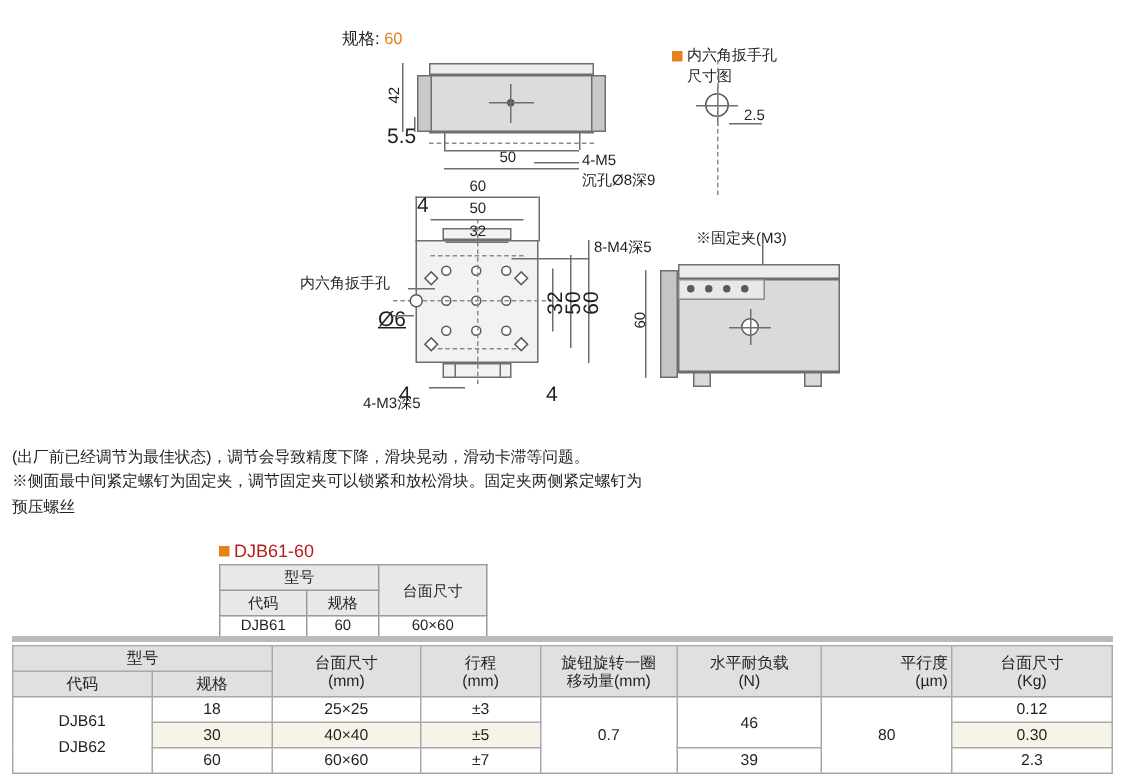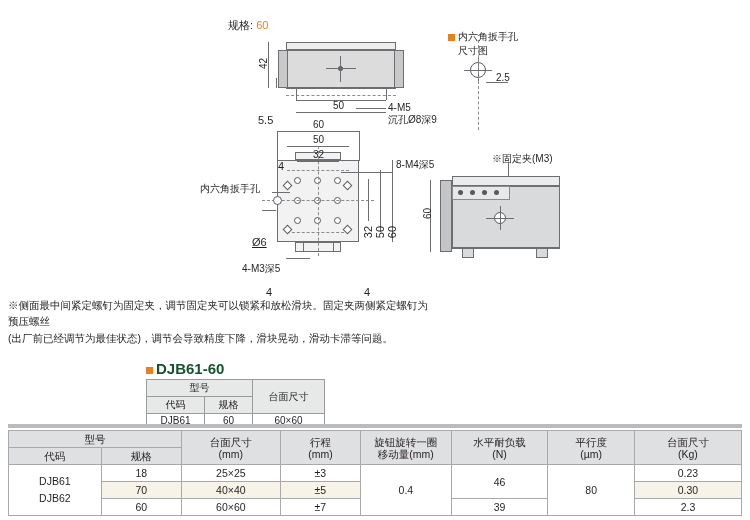--- a/index.html
+++ b/index.html
@@ -12,21 +12,21 @@
     color: #231f20;
     position: relative;
     overflow: hidden;
   }
   .page { position: relative; width: 750px; height: 520px; }
 
   
   .drawing { position: absolute; left: 0; top: 0; width: 750px; height: 350px; }
 
   .lbl { position: absolute; white-space: nowrap; font-size: 10px; color: #231f20; }
-  .lbl-s { font-size: 11px; margin-top: 32px; }
+  .lbl-s { font-size: 14px; }
   .orange { color: #e8811c; }
 
   
   .hline { position: absolute; height: 0; border-top: 1px solid #6d6e71; }
   .vline { position: absolute; width: 0; border-left: 1px solid #6d6e71; }
   .dhline { position: absolute; height: 0; border-top: 1px dashed #8a8b8d; }
   .dvline { position: absolute; width: 0; border-left: 1px dashed #8a8b8d; }
 
   
   .sideview-body {
@@ -198,21 +198,21 @@
     <div class="vline" style="left:392px; top:160px; height:82px;"></div>
     <div class="lbl lbl-s" style="left:386px; top:194px; transform:rotate(-90deg);">60</div>
 
     <div class="hline" style="left:341px; top:172px; width:52px;"></div>
     <div class="lbl" style="left:396px; top:158px;">8-M4深5</div>
     <div class="hline" style="left:286px; top:258px; width:24px;"></div>
     <div class="lbl" style="left:242px; top:262px;">4-M3深5</div>
     <div class="lbl" style="left:200px; top:182px;">内六角扳手孔</div>
     <div class="hline" style="left:272px; top:192px; width:18px;"></div>
 
-    <div class="lbl" style="left:492px; top:152px;">※固定夹(M3)</div>
+    <div class="lbl" style="left:464px; top:152px;">※固定夹(M3)</div>
     <div class="vline" style="left:508px; top:162px; height:14px;"></div>
 
     <div class="rv-top" style="left:452px; top:176px; width:108px; height:10px;"></div>
     <div class="rv-body" style="left:452px; top:186px; width:108px; height:62px;"></div>
     <div class="rv-left" style="left:440px; top:180px; width:12px; height:72px;"></div>
     <div class="rv-rail" style="left:452px; top:186px; width:58px; height:14px;"></div>
 
     <div class="dot" style="left:458px; top:190px; width:5px; height:5px;"></div>
     <div class="dot" style="left:470px; top:190px; width:5px; height:5px;"></div>
     <div class="dot" style="left:482px; top:190px; width:5px; height:5px;"></div>
@@ -223,30 +223,30 @@
     <div class="vline" style="left:500px; top:206px; height:24px;"></div>
 
     <div class="hline" style="left:452px; top:248px; width:108px;"></div>
     <div class="rv-body" style="left:462px; top:248px; width:12px; height:10px;"></div>
     <div class="rv-body" style="left:536px; top:248px; width:12px; height:10px;"></div>
 
     <div class="vline" style="left:430px; top:180px; height:72px;"></div>
     <div class="lbl" style="left:422px; top:208px; transform:rotate(-90deg);">60</div>
 
     <div class="note">
+      <div>(出厂前已经调节为最佳状态)，调节会导致精度下降，滑块晃动，滑动卡滞等问题。</div>
       <div>※侧面最中间紧定螺钉为固定夹，调节固定夹可以锁紧和放松滑块。固定夹两侧紧定螺钉为预压螺丝</div>
-      <div>(出厂前已经调节为最佳状态)，调节会导致精度下降，滑块晃动，滑动卡滞等问题。</div>
     </div>
 
   </div>
 
   <div class="orderblock">
 
     <div style="position:absolute; left:146px; top:0px;">
-      <div style="font-size:15px; font-weight:bold; color:#14532d; margin-bottom:2px;">
+      <div style="font-size:12px; font-weight:normal; color:#b91c1c; margin-bottom:2px;">
         <span class="sq-orange"></span><span>DJB61-60</span>
       </div>
       <table class="tbl">
         <tbody>
             <tr>
           <td class="hdr" colspan="2">型号</td>
           <td class="hdr" rowspan="2" style="width:72px;">台面尺寸</td>
         </tr>
         <tr>
           <td class="hdr" style="width:58px;">代码</td>
@@ -277,21 +277,21 @@
             <div>(mm)</div>
           </th>
           <th rowspan="2" style="width:88px;">
             <div>旋钮旋转一圈</div>
             <div>移动量(mm)</div>
           </th>
           <th rowspan="2" style="width:94px;">
             <div>水平耐负载</div>
             <div>(N)</div>
           </th>
-          <th rowspan="2" style="width:84px;">
+          <th rowspan="2" style="width:84px;text-align:right;">
             <div>平行度</div>
             <div>(µm)</div>
           </th>
           <th rowspan="2" style="width:104px;">
             <div>台面尺寸</div>
             <div>(Kg)</div>
           </th>
         </tr>
         <tr>
           <th style="width:90px;">代码</th>
@@ -300,27 +300,27 @@
       </thead>
       <tbody>
         <tr class="rowA">
           <td rowspan="3" class="codecell" style="line-height:1.6;">
             <div>DJB61</div>
             <div>DJB62</div>
           </td>
           <td class="valorange">18</td>
           <td>25×25</td>
           <td>±3</td>
-          <td rowspan="3">0.4</td>
+          <td rowspan="3">0.7</td>
           <td rowspan="2">46</td>
           <td rowspan="3">80</td>
-          <td>0.23</td>
+          <td>0.12</td>
         </tr>
         <tr class="rowB">
-          <td class="valorange">70</td>
+          <td class="valorange">30</td>
           <td>40×40</td>
           <td>±5</td>
           <td>0.30</td>
         </tr>
         <tr class="rowA">
           <td class="valorange">60</td>
           <td>60×60</td>
           <td>±7</td>
           <td>39</td>
           <td>2.3</td>

